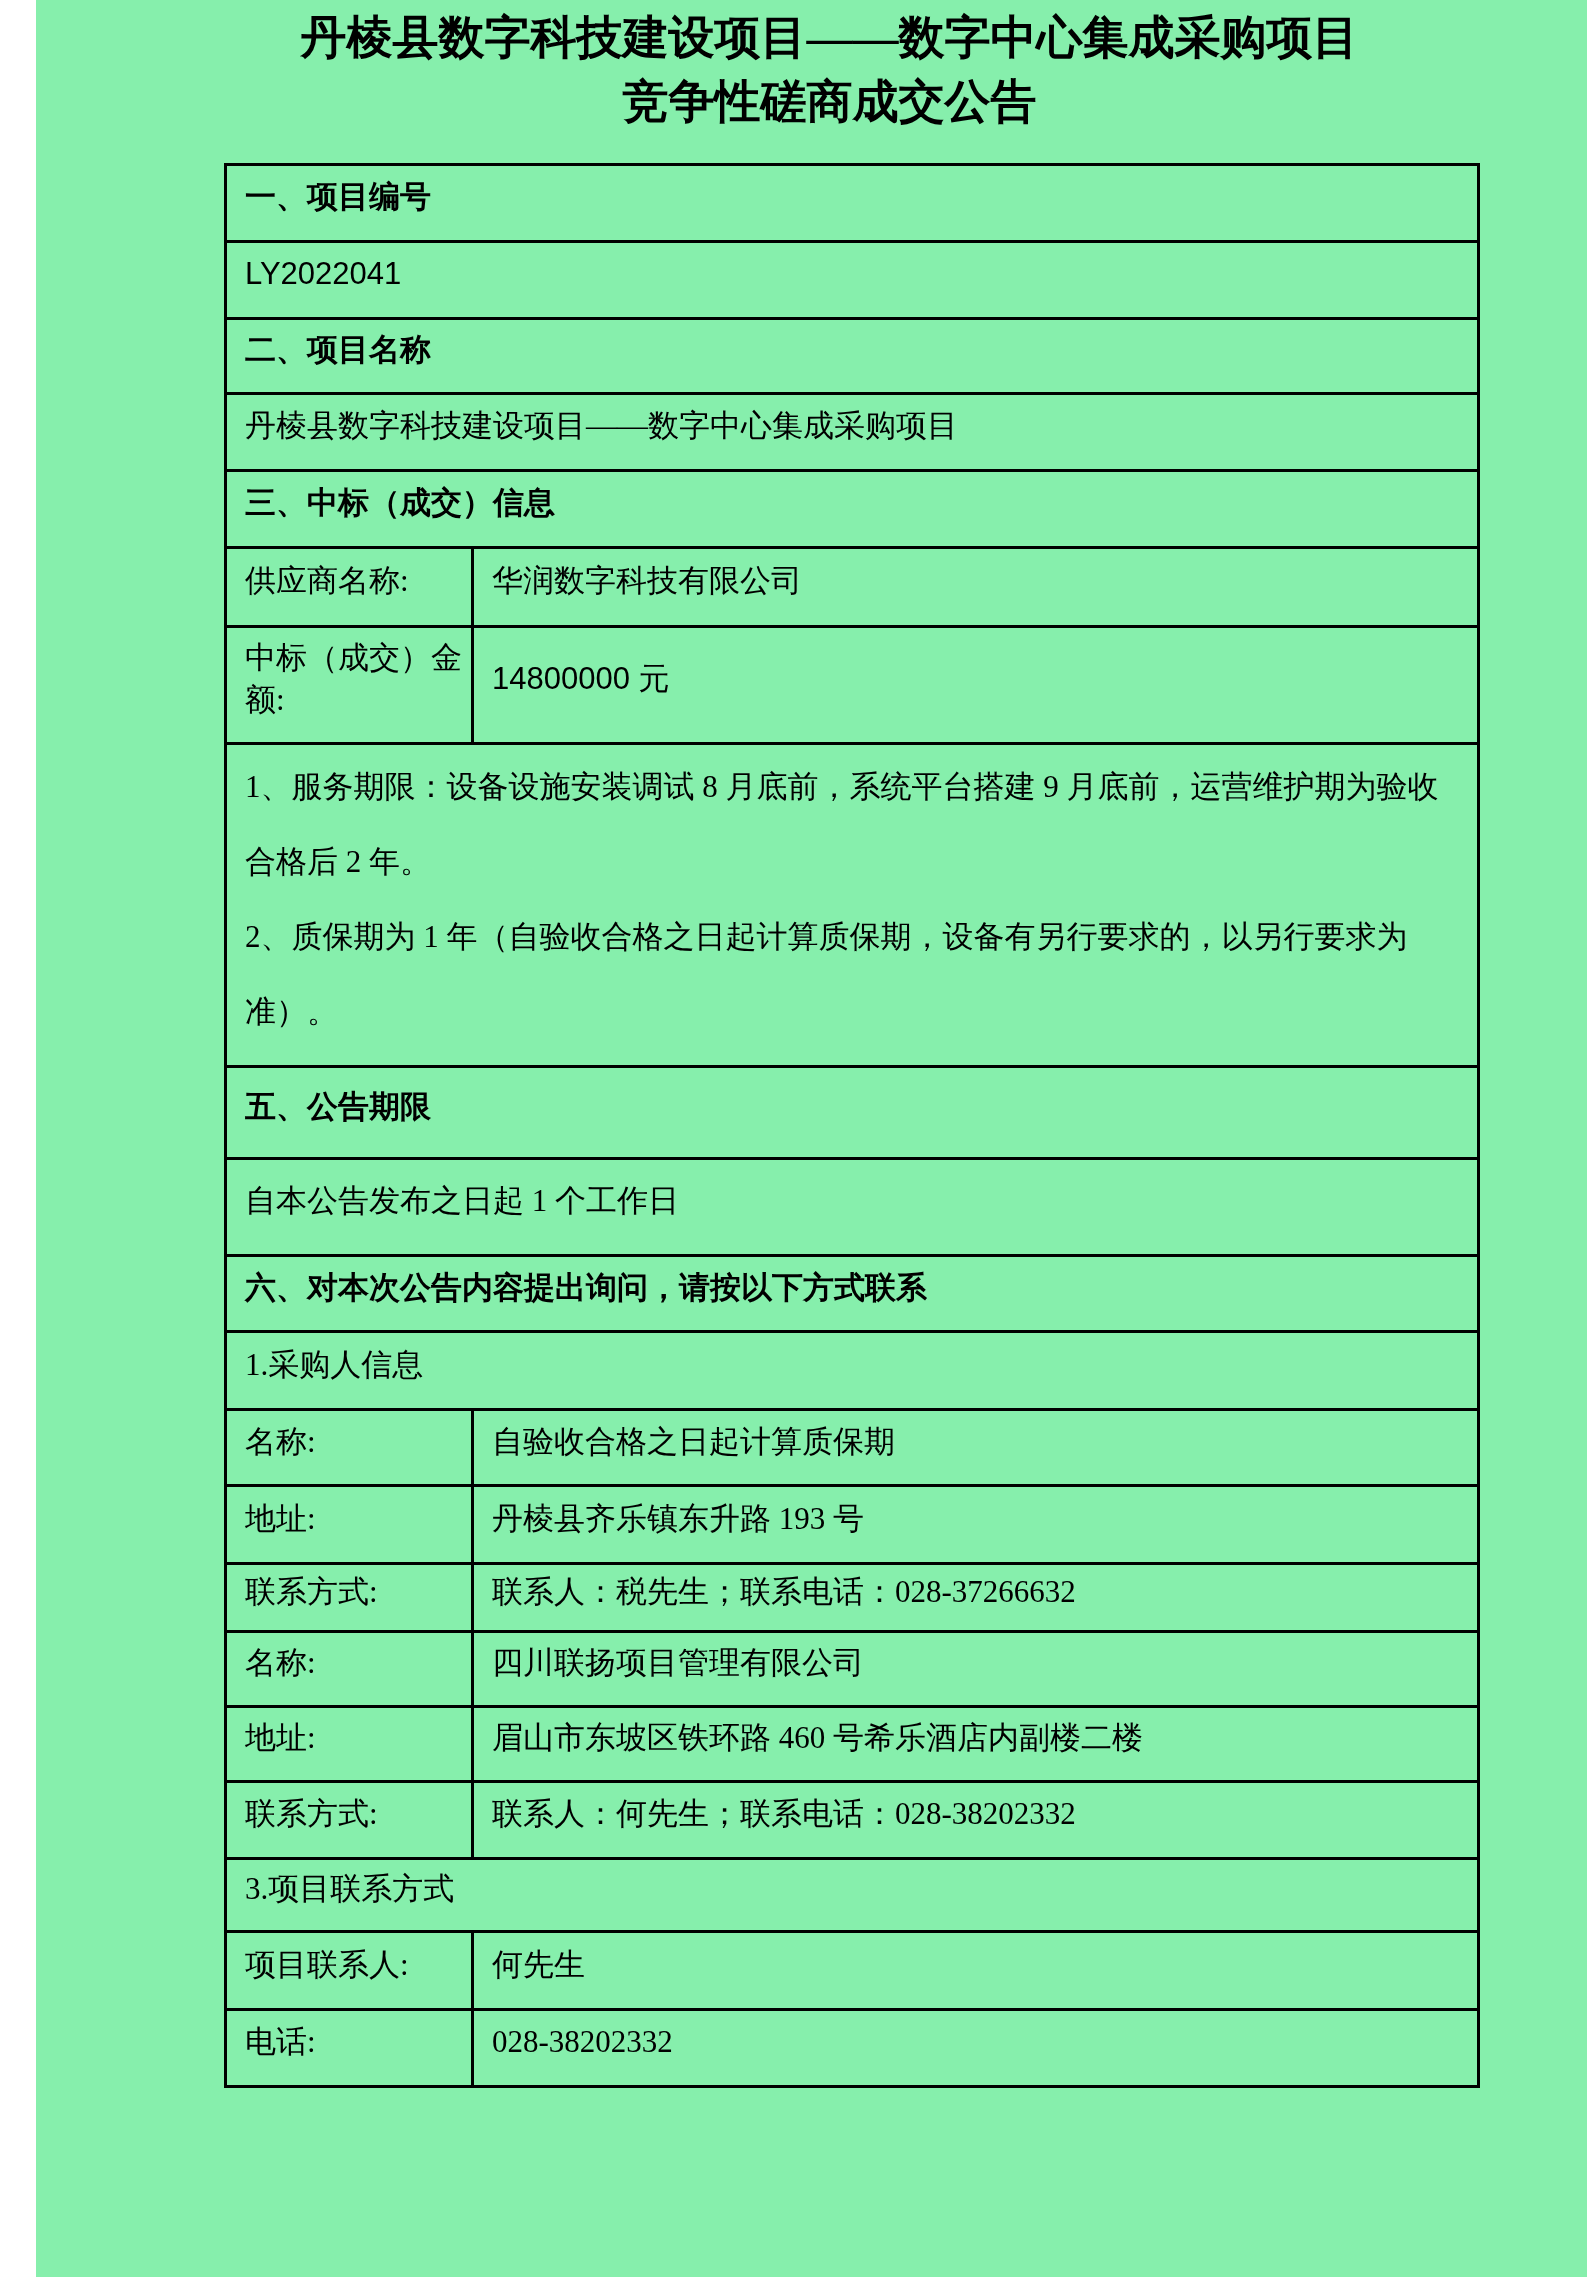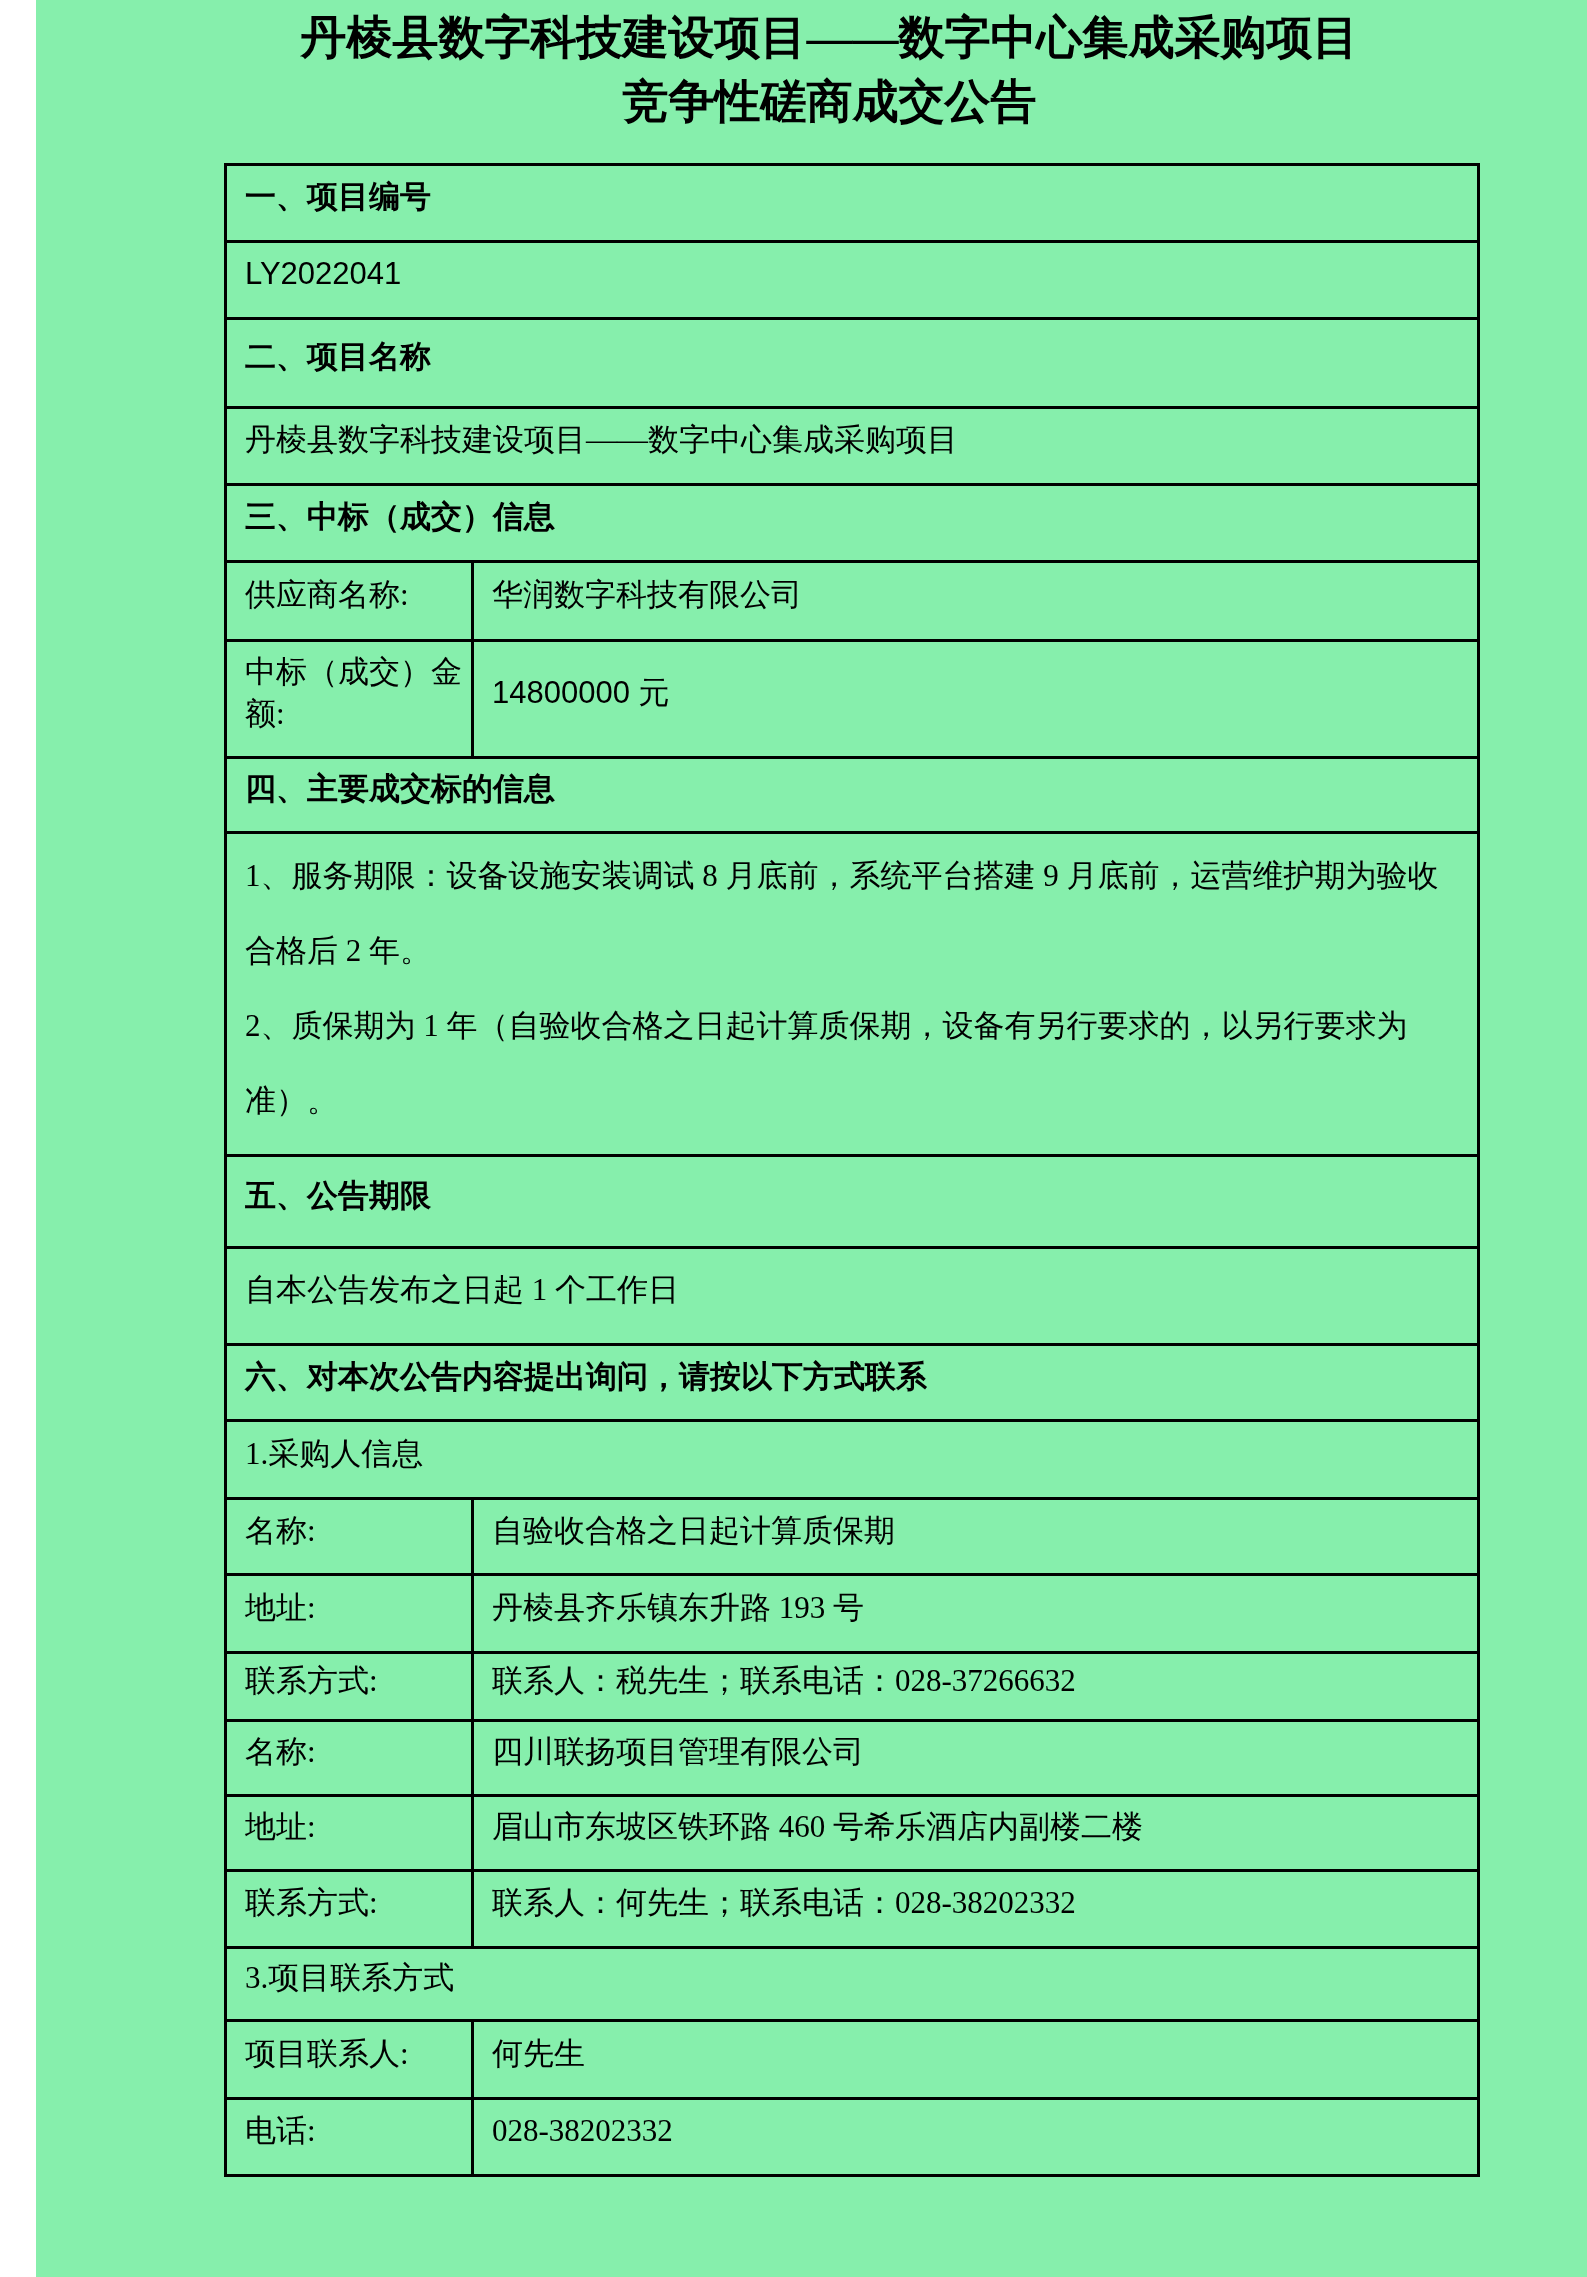--- a/index.html
+++ b/index.html
@@ -67,42 +67,39 @@
       </colgroup>
     <tbody>
 
       <tr style="height:77px;">
         <td colspan="2" class="section-heading full">一、项目编号</td>
       </tr>
       <tr style="height:77px;">
         <td colspan="2" class="full sans">LY2022041</td>
       </tr>
 
-      <tr style="height:89px;">
+      <tr style="height:75px;">
         <td colspan="2" class="section-heading full">二、项目名称</td>
       </tr>
       <tr style="height:77px;">
         <td colspan="2" class="full">丹棱县数字科技建设项目——数字中心集成采购项目</td>
       </tr>
 
       <tr style="height:77px;">
         <td colspan="2" class="section-heading full">三、中标（成交）信息</td>
       </tr>
       <tr style="height:79px;">
         <td class="label-cell">供应商名称:</td>
         <td class="value-cell">华润数字科技有限公司</td>
       </tr>
       <tr style="height:117px;">
         <td class="label-cell">中标（成交）金额:</td>
         <td class="value-cell sans">14800000 元</td>
       </tr>
 
-      <tr style="height:75px;">
-        <td colspan="2" class="section-heading full">四、主要成交标的信息</td>
-      </tr>
       <tr style="height:226px;">
         <td colspan="2" class="full paragraphs">
           <p>1、服务期限：设备设施安装调试 8 月底前，系统平台搭建 9 月底前，运营维护期为验收合格后 2 年。</p>
           <p>2、质保期为 1 年（自验收合格之日起计算质保期，设备有另行要求的，以另行要求为准）。</p>
         </td>
       </tr>
 
       <tr style="height:92px;">
         <td colspan="2" class="section-heading full">五、公告期限</td>
       </tr>

